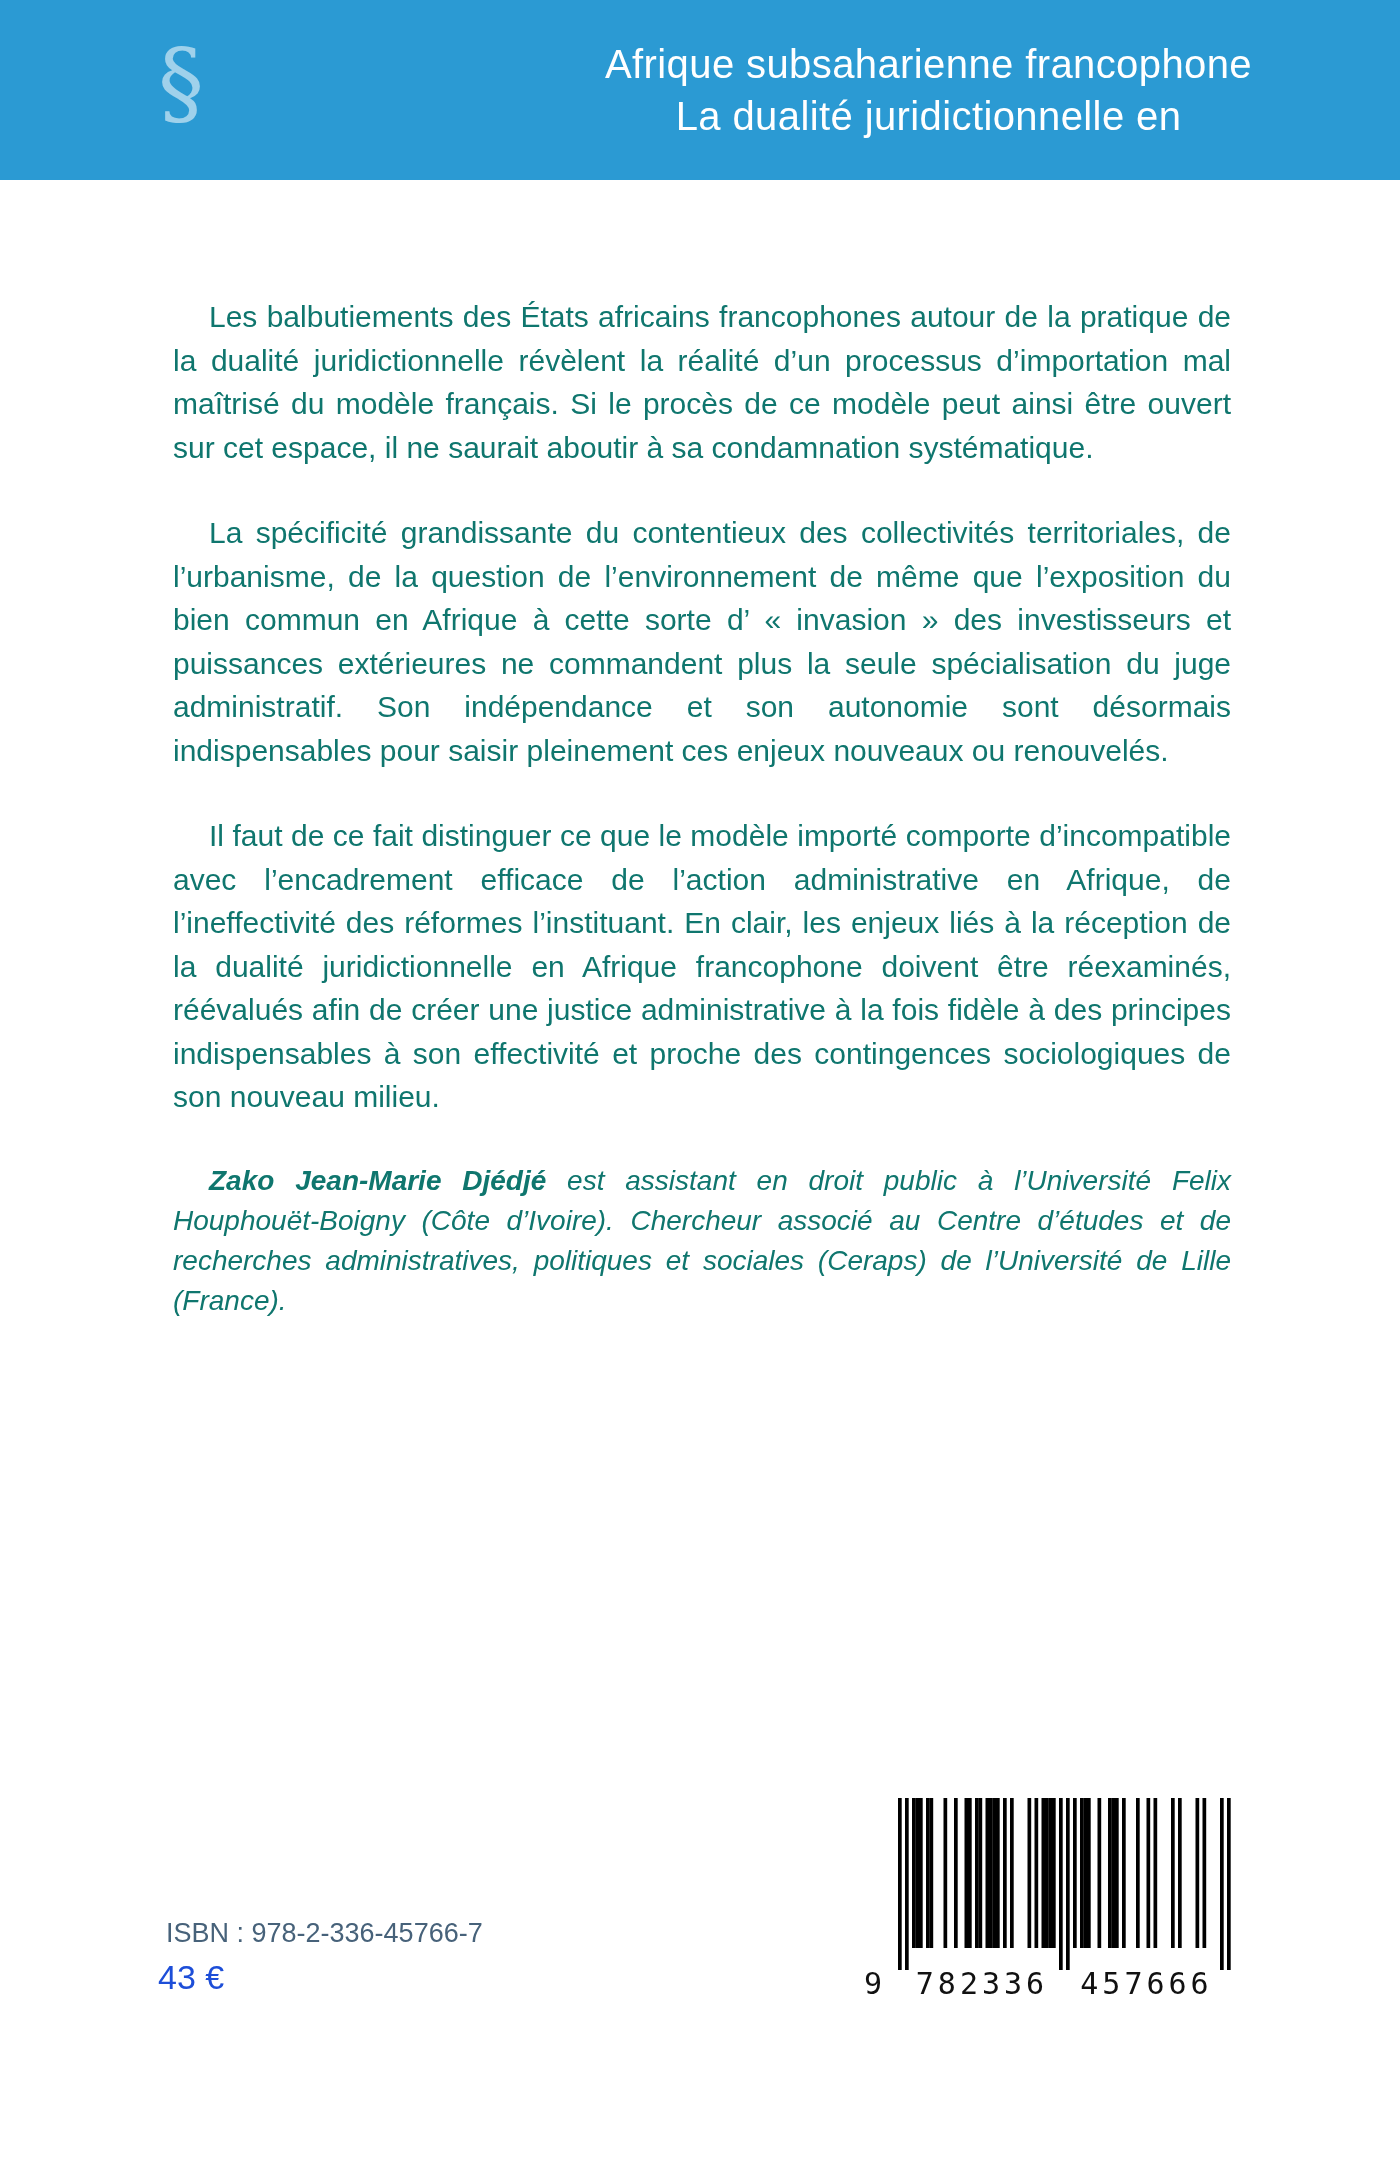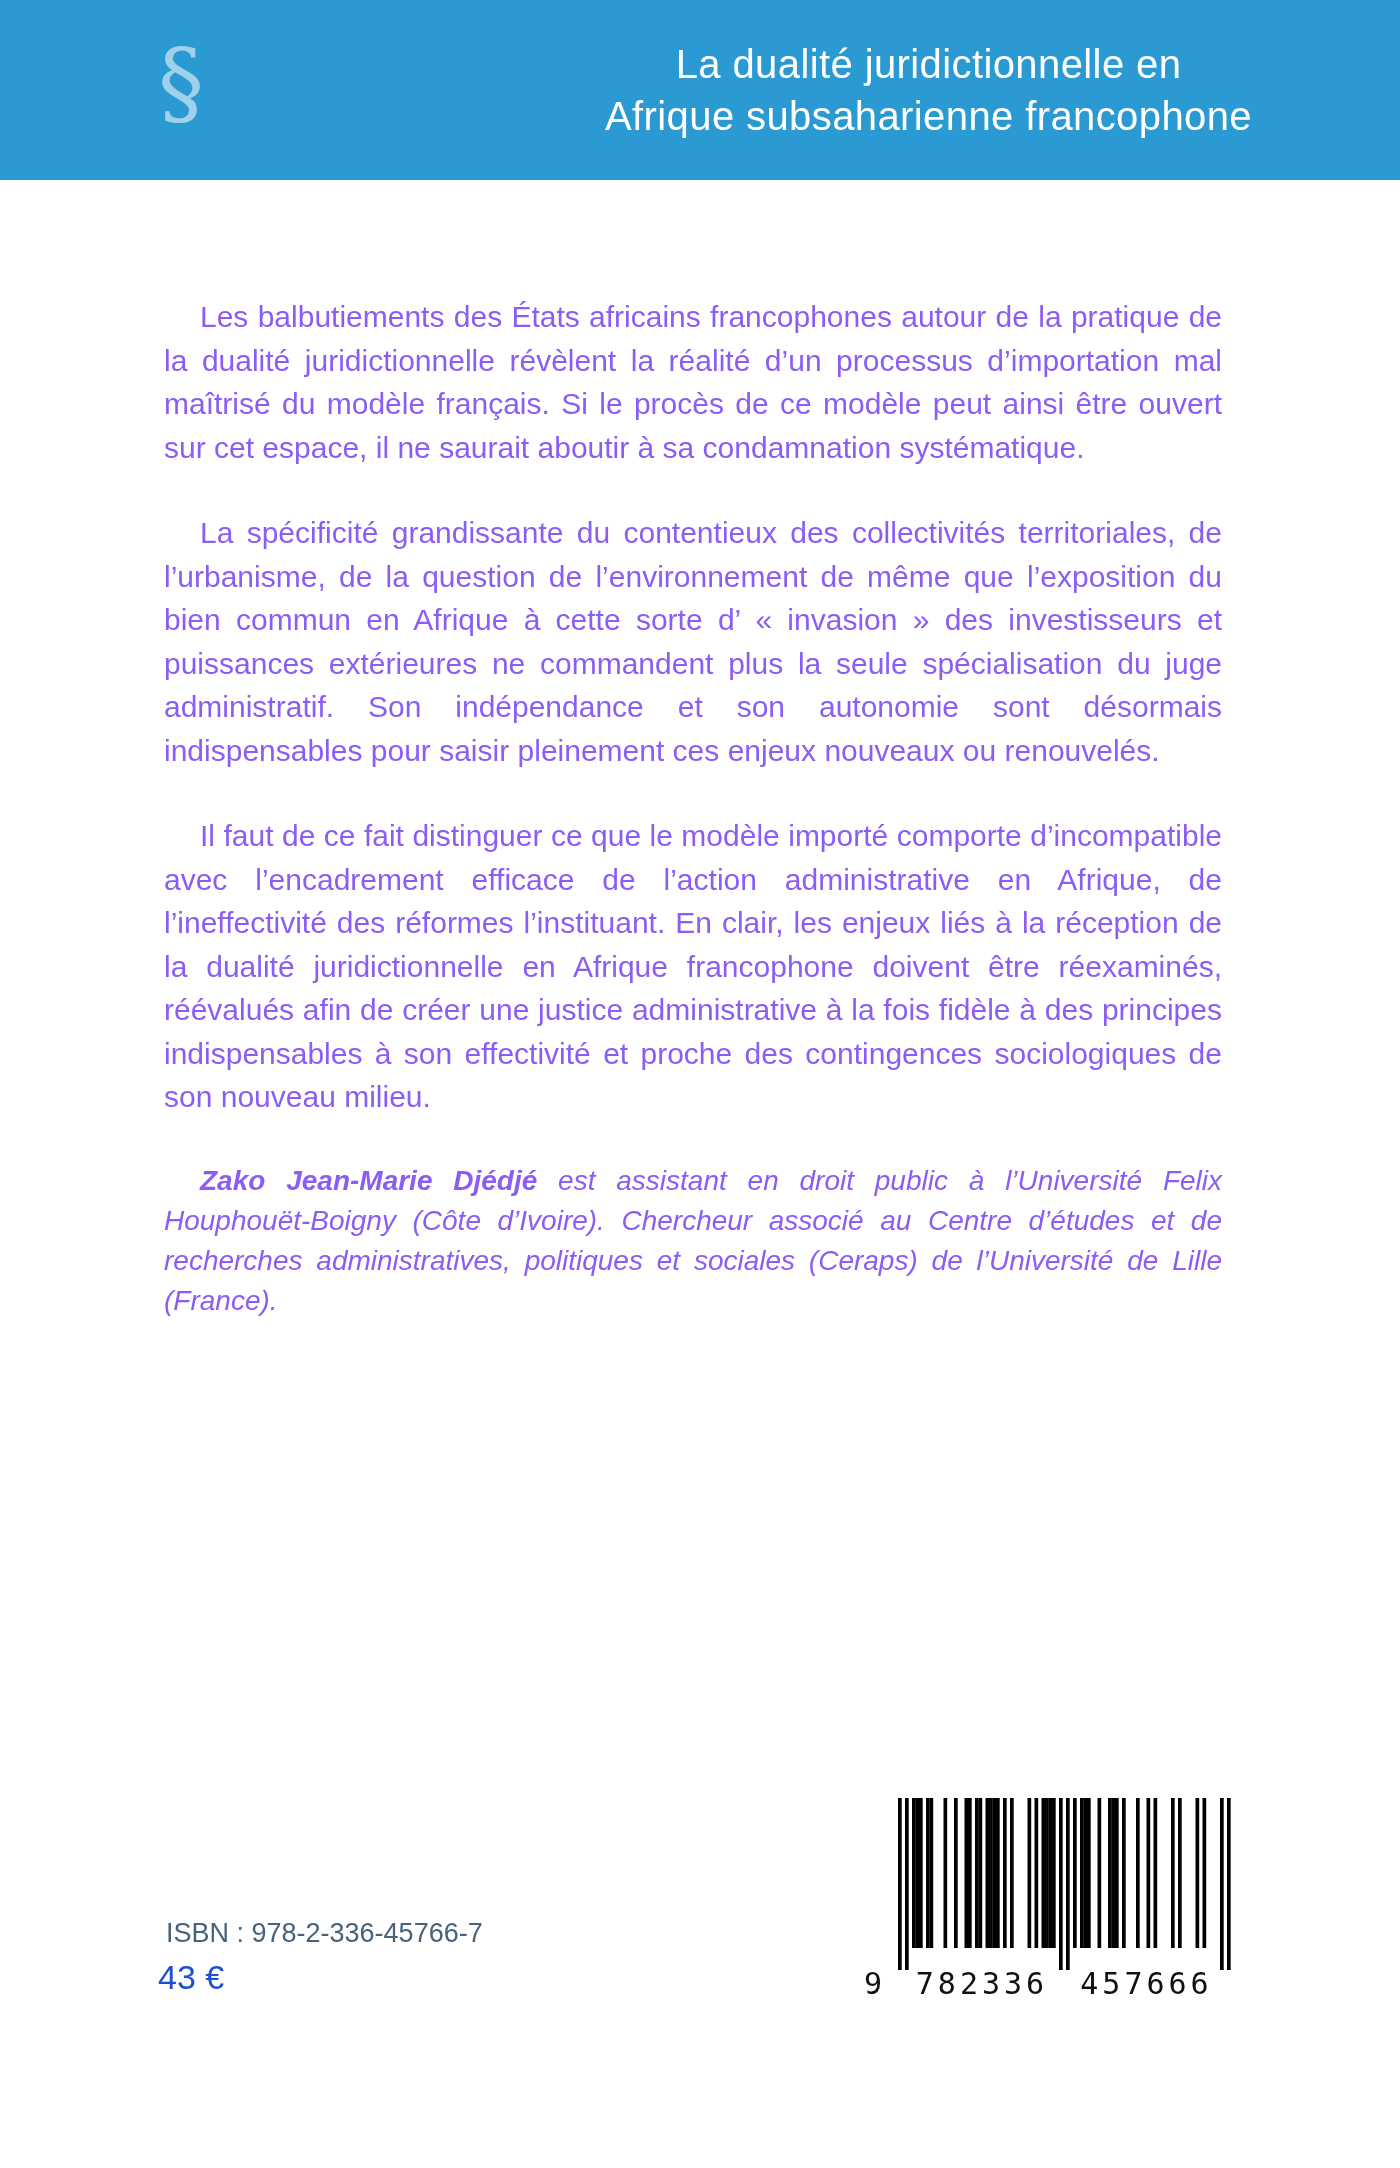--- a/index.html
+++ b/index.html
@@ -26,22 +26,22 @@
   .band-title{
     position:absolute;right:148px;top:50%;
     transform:translateY(-50%);
     text-align:center;
     color:#ffffff;
     font-size:40px;line-height:1.3;font-weight:400;
     letter-spacing:.4px;
   }
   
   .content{
-    position:absolute;top:295px;left:164px;width:1058px;
-    color:#8b5cf6;
+    position:absolute;top:295px;left:173px;width:1058px;
+    color:#0f766e;
     font-size:30px;line-height:43.5px;
     text-align:justify;
   }
   .content p{
     margin:0 0 42px 0;
     text-indent:36px;
   }
   .bio{
     margin-top:292px;
     font-style:italic;
@@ -65,22 +65,22 @@
   }
 </style>
 </head>
 <body>
 
 <div class="page">
 
   <div class="band">
     <div class="section-mark">§</div>
     <div class="band-title">
+      <div>Afrique subsaharienne francophone</div>
       <div>La dualité juridictionnelle en</div>
-      <div>Afrique subsaharienne francophone</div>
     </div>
   </div>
 
   <div class="content">
     <p>Les balbutiements des États africains francophones autour de la pratique de la dualité juridictionnelle révèlent la réalité d’un processus d’importation mal maîtrisé du modèle français. Si le procès de ce modèle peut ainsi être ouvert sur cet espace, il ne saurait aboutir à sa condamnation systématique.</p>
     <p>La spécificité grandissante du contentieux des collectivités territoriales, de l’urbanisme, de la question de l’environnement de même que l’exposition du bien commun en Afrique à cette sorte d’ « invasion » des investisseurs et puissances extérieures ne commandent plus la seule spécialisation du juge administratif. Son indépendance et son autonomie sont désormais indispensables pour saisir pleinement ces enjeux nouveaux ou renouvelés.</p>
     <p>Il faut de ce fait distinguer ce que le modèle importé comporte d’incompatible avec l’encadrement efficace de l’action administrative en Afrique, de l’ineffectivité des réformes l’instituant. En clair, les enjeux liés à la réception de la dualité juridictionnelle en Afrique francophone doivent être réexaminés, réévalués afin de créer une justice administrative à la fois fidèle à des principes indispensables à son effectivité et proche des contingences sociologiques de son nouveau milieu.</p>
 
     <p class="bio"><span class="author">Zako Jean-Marie Djédjé</span><span> est assistant en droit public à l’Université Felix Houphouët-Boigny (Côte d’Ivoire). Chercheur associé au Centre d’études et de recherches administratives, politiques et sociales (Ceraps) de l’Université de Lille (France).</span></p>
   </div>

